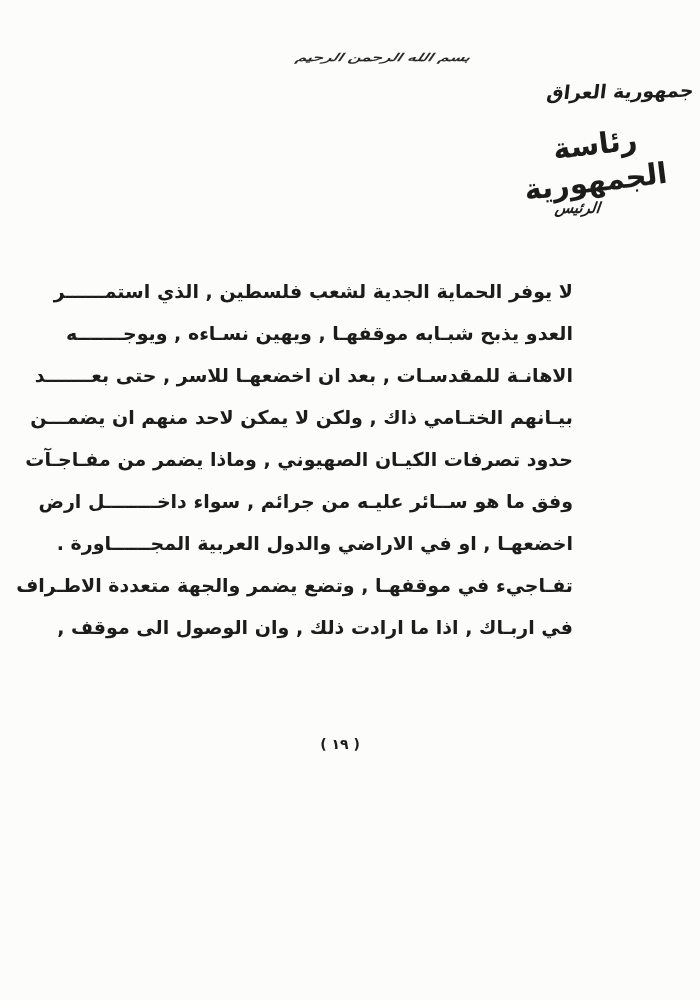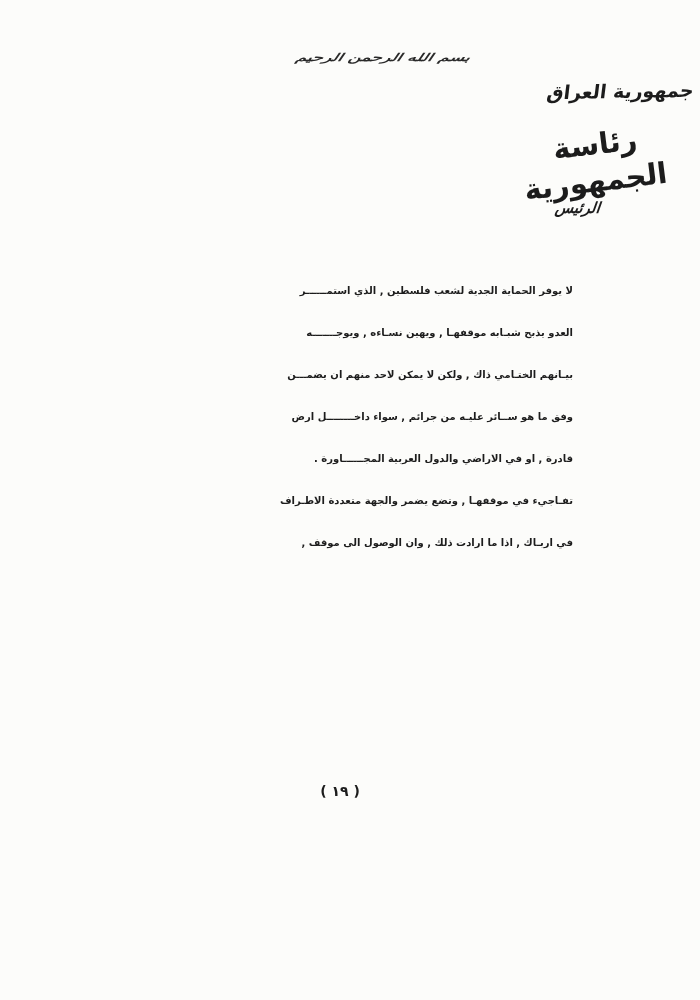--- a/index.html
+++ b/index.html
@@ -56,33 +56,33 @@
     font-size: 15px;
     font-weight: bold;
     font-style: italic;
     transform: skewX(-6deg);
   }
   .body-text {
     position: absolute;
     top: 270px;
     right: 127px;
     width: 446px;
-    font-size: 10px;
+    font-size: 19px;
     font-weight: bold;
     text-align: right;
   }
   .line {
     margin: 0;
     height: 42px;
     line-height: 42px;
     white-space: nowrap;
   }
   .page-number {
     position: absolute;
-    top: 783px;
+    top: 736px;
     left: 280px;
     width: 120px;
     text-align: center;
     font-size: 14px;
     font-weight: bold;
   }
 </style>
 </head>
 <body>
 
@@ -92,22 +92,24 @@
 
   <div>
     <div class="country" dir="rtl">جمهورية العراق</div>
     <div class="emblem" dir="rtl">رئاسة الجمهورية</div>
     <div class="president" dir="rtl">الرئيس</div>
   </div>
 
   <div class="body-text" dir="rtl">
     <p class="line">لا يوفر الحماية الجدية لشعب فلسطين , الذي استمــــــر</p>
     <p class="line">العدو يذبح شبـابه موقفهـا , ويهين نسـاءه , ويوجـــــــه</p>
+    <p class="line">الاهانـة للمقدسـات , بعد ان اخضعهـا للاسر , حتى بعـــــــد</p>
     <p class="line">بيـانهم الختـامي ذاك , ولكن لا يمكن لاحد منهم ان يضمـــن</p>
+    <p class="line">حدود تصرفات الكيـان الصهيوني , وماذا يضمر من مفـاجـآت</p>
     <p class="line">وفق ما هو ســائر عليـه من جرائم , سواء داخــــــــل ارض</p>
-    <p class="line">قادرة , او في الاراضي والدول العربية المجــــــاورة .</p>
+    <p class="line">اخضعهـا , او في الاراضي والدول العربية المجــــــاورة .</p>
     <p class="line">تفـاجيء في موقفهـا , وتضع يضمر والجهة متعددة الاطـراف</p>
     <p class="line">في اربـاك , اذا ما ارادت ذلك , وان الوصول الى موقف ,</p>
   </div>
 
   <div class="page-number" dir="rtl">( ١٩ )</div>
 
 </div>
 
 </body></html>

